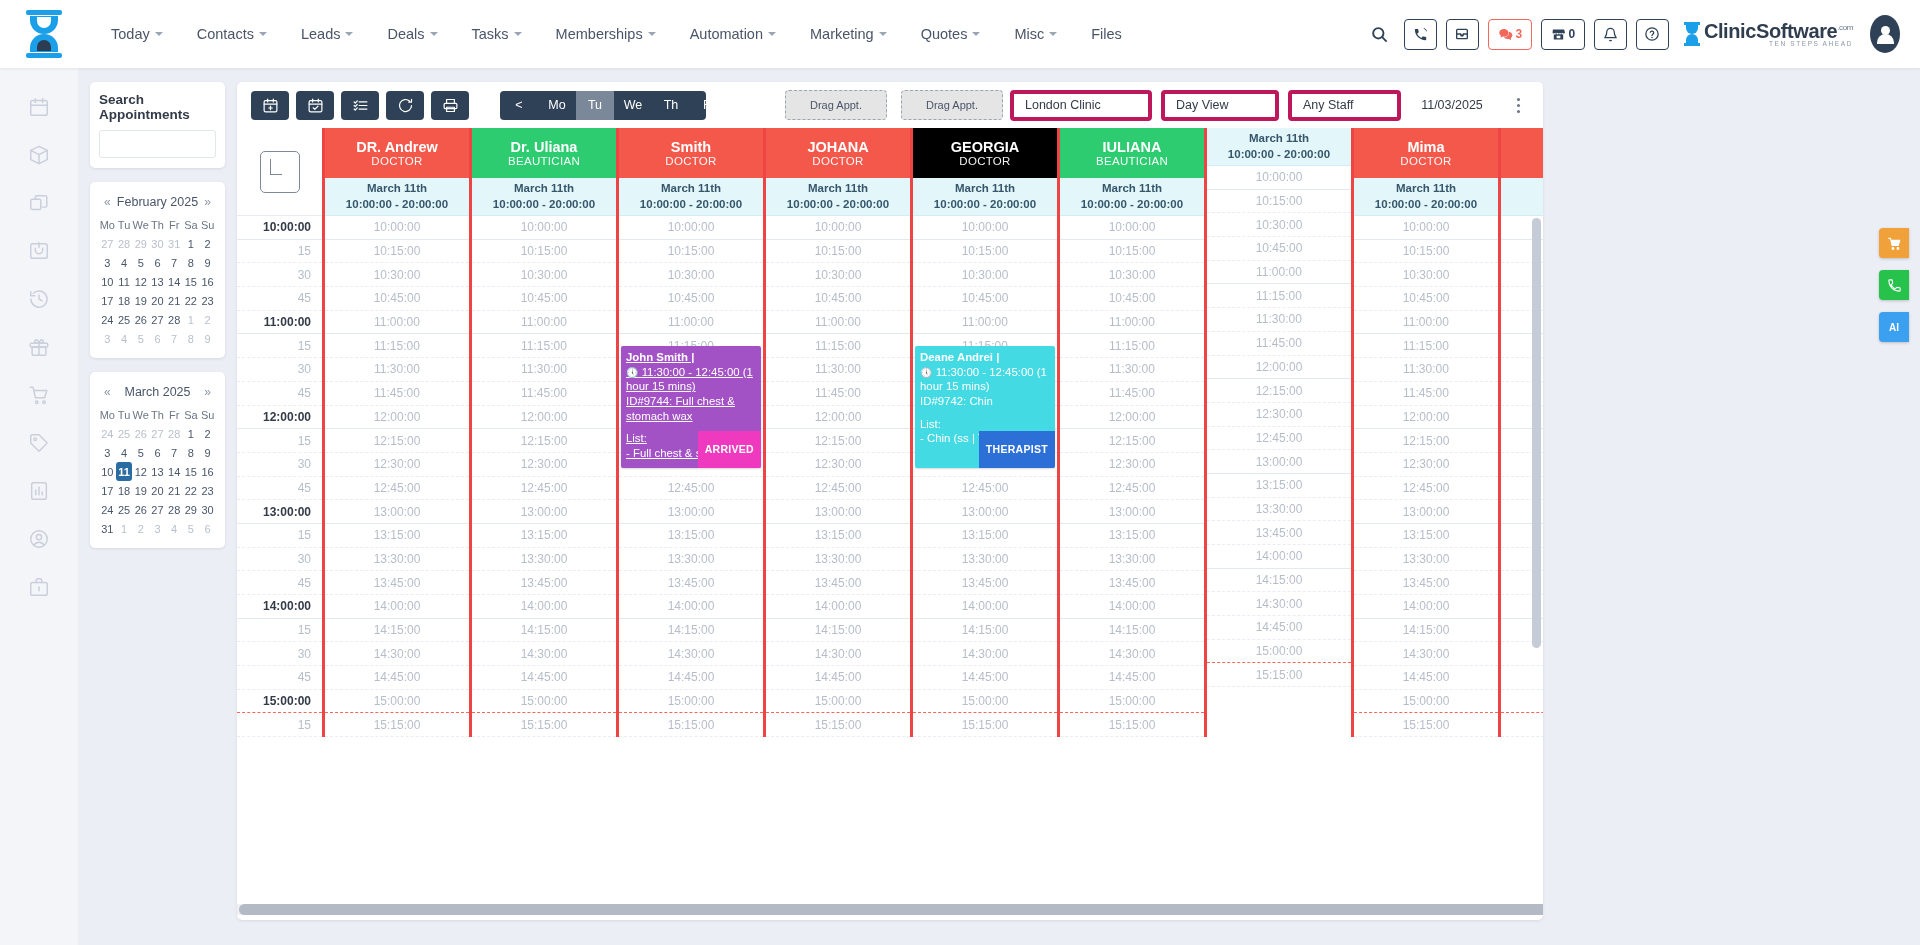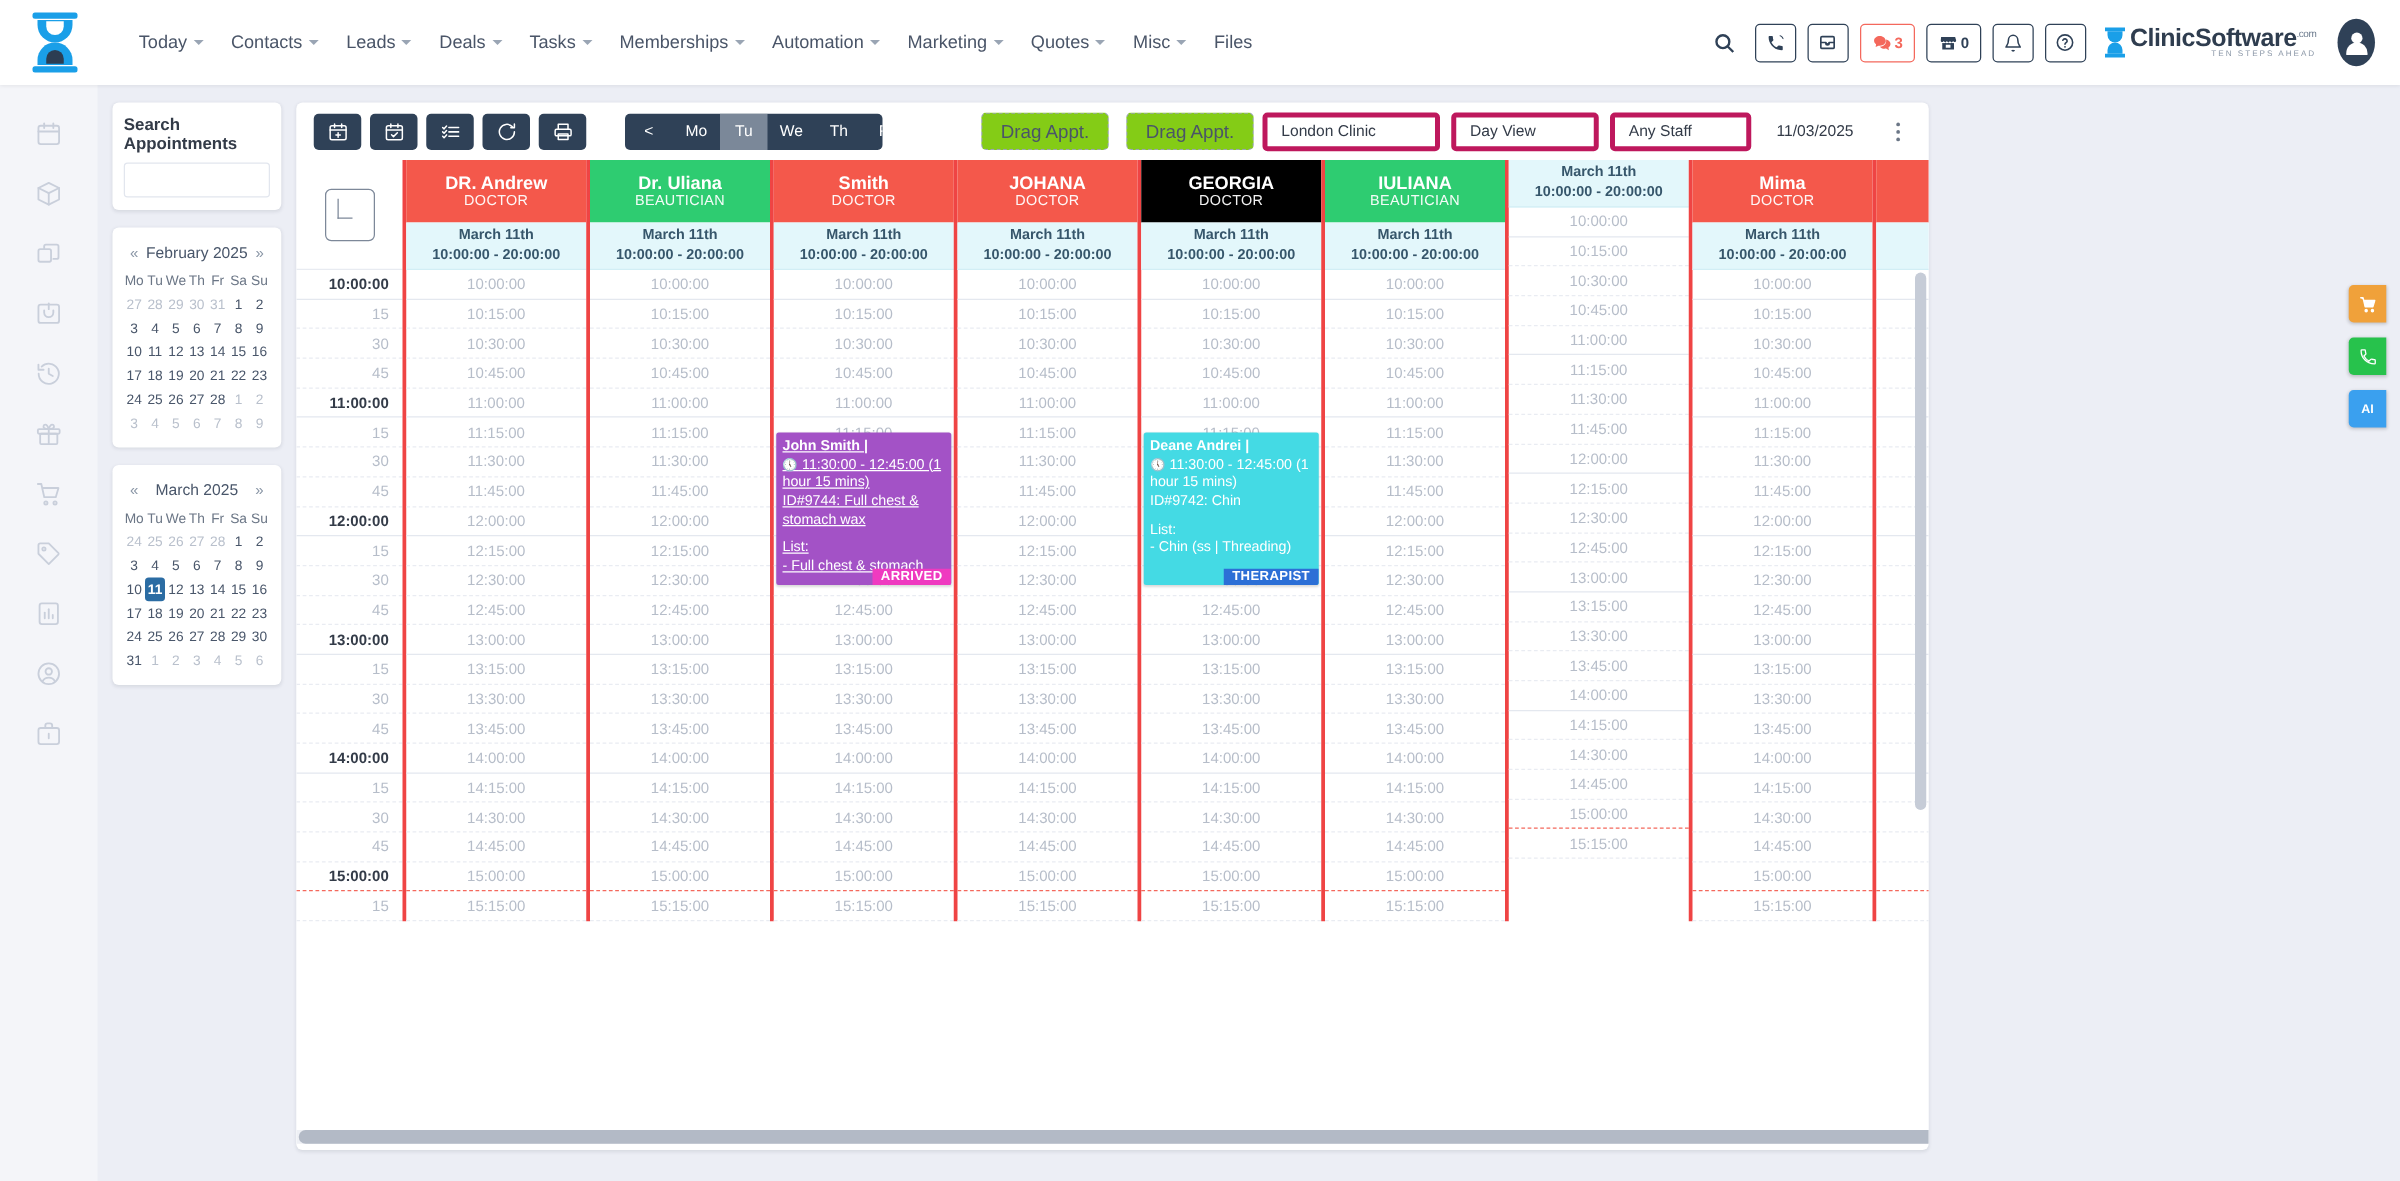--- a/index.html
+++ b/index.html
@@ -27,21 +27,21 @@
   .hourglass .bar.b{bottom:0;}
   .hourglass .cup{
     position:absolute;left:4px;width:28px;height:18px;background:#1a9fe8;
   }
   .hourglass .cup.up{top:6px;border-radius:0 0 16px 16px;}
   .hourglass .cup.dn{bottom:6px;border-radius:16px 16px 0 0;}
   .hourglass .inner{position:absolute;left:11px;width:14px;height:11px;background:#fff;}
   .hourglass .inner.up{top:7px;border-radius:0 0 10px 10px;}
   .hourglass .inner.dn{bottom:7px;border-radius:10px 10px 0 0;background:#2c3d52;}
 
-  .mainmenu{ display:flex; align-items:center; gap:0; margin-left:12px;}
+  .mainmenu{ display:flex; align-items:center; gap:12px; margin-left:12px;}
   .menu-item{
     padding:8px 11px; font-size:14.5px; color:#4a5568; cursor:pointer;
     display:flex; align-items:center; gap:5px; white-space:nowrap;
   }
   .caret{ width:0;height:0;border-left:4px solid transparent;border-right:4px solid transparent;
           border-top:4px solid #9aa5b4; display:inline-block;}
   .topright{ margin-left:auto; display:flex; align-items:center; gap:9px; padding-right:20px;}
   .ticon{
     width:33px;height:31px;border:1px solid #2f4157;border-radius:4px;
     display:flex;align-items:center;justify-content:center;color:#2f4157;
@@ -110,22 +110,22 @@
     display:flex;align-items:center;justify-content:center;cursor:pointer;
   }
   .daygroup{display:flex;background:#2f4157;border-radius:4px;overflow:hidden;margin-left:24px;height:29px;}
   .dbtn{
     min-width:38px;padding:0 10px;display:flex;align-items:center;justify-content:center;
     color:#fff;font-size:12.5px;cursor:pointer;
   }
   .dbtn.active{background:#7b8899;}
   .dragappt{
     width:102px;height:30px;border:1px dashed #9aa5b4;border-radius:4px;
-    display:flex;align-items:center;justify-content:center;font-size:15px;color:#4a5568;
-    cursor:move; background:#84cc16;
+    display:flex;align-items:center;justify-content:center;font-size:11px;color:#4a5568;
+    cursor:move; background:#e5e5e5;
   }
   .sel-box{
     height:31px;border:4px solid #be185d;border-radius:4px;background:#fff;
     display:flex;align-items:center;padding:0 11px;font-size:12.5px;color:#333b48;
     cursor:pointer;white-space:nowrap;
   }
   .kebab{width:22px;height:29px;display:flex;flex-direction:column;align-items:center;
     justify-content:center;gap:3px;cursor:pointer;margin-left:4px;}
   .kebab i{width:3px;height:3px;background:#6b7686;border-radius:50%;display:block;}
 
@@ -157,21 +157,21 @@
   .slots{position:relative;}
 
   .appt{
     position:absolute;left:2px;right:2px;border-radius:2px;color:#fff;
     font-size:11.4px;line-height:1.28;padding:4px 5px;overflow:hidden;cursor:pointer;
     box-shadow:0 1px 2px rgba(0,0,0,.15);
   }
   .appt .nmline{font-weight:600;}
   .appt .badge{
     position:absolute;right:0;bottom:0;font-size:10.5px;font-weight:700;
-    padding:0 7px;letter-spacing:.3px;text-align:center;
+    padding:12px 7px;letter-spacing:.3px;text-align:center;
   }
   .appt.purple{background:#a352c6;}
   .appt.purple .badge{background:#ef3ac0;}
   .appt.cyan{background:#44dae4;}
   .appt.cyan .badge{background:#2c6fd6;}
 
   .hscroll{
     position:absolute;left:0;bottom:5px;width:1306px;height:11px;background:#eef0f5;
   }
   .hscroll .thumb{height:11px;background:#b3bac6;border-radius:6px;width:1380px;max-width:1380px;}

